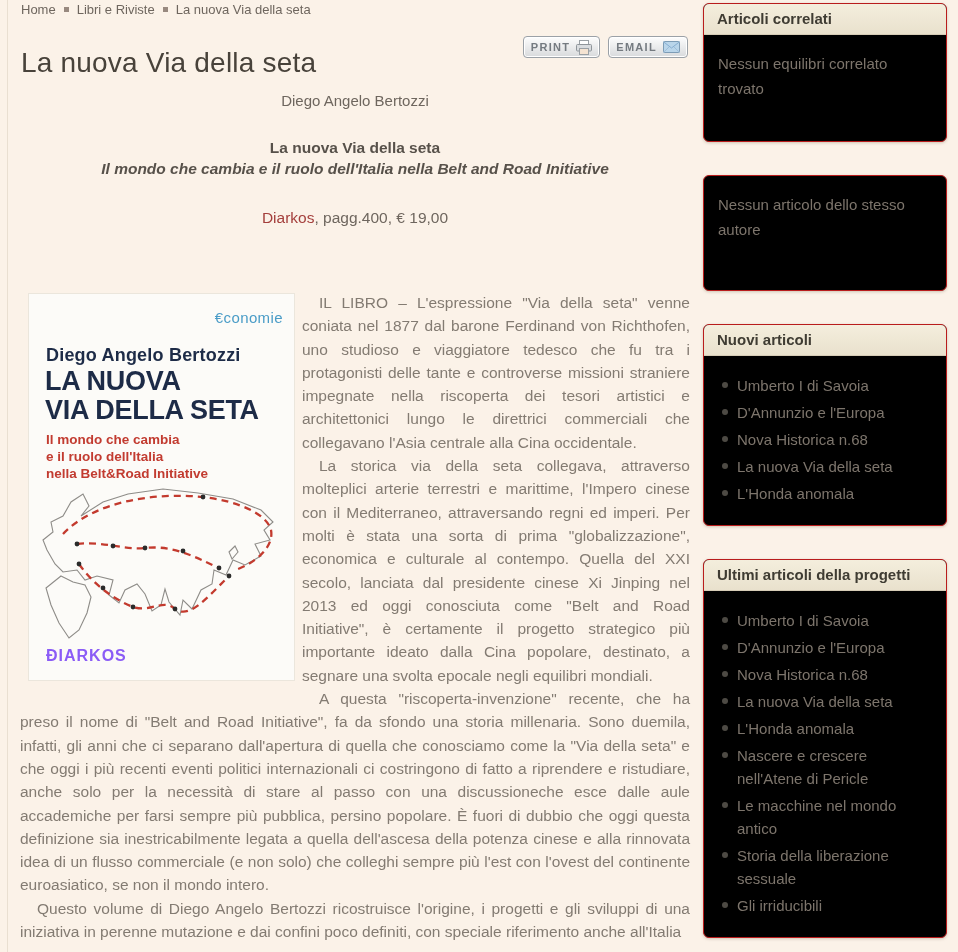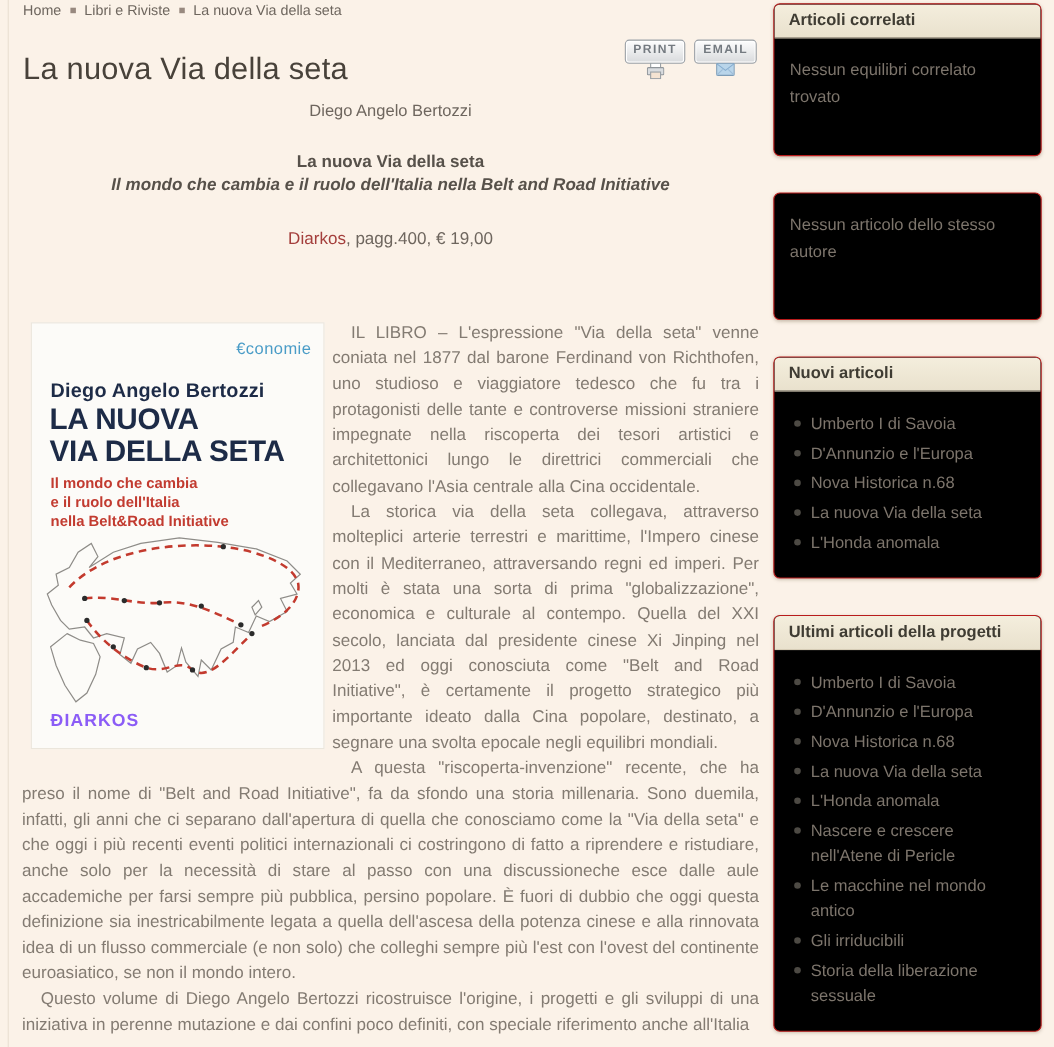--- a/index.html
+++ b/index.html
@@ -18,21 +18,21 @@
   .crumb-sep{display:inline-block;width:5px;height:5px;background:#98897f;margin:0 8px 2px 8px;vertical-align:middle;}
 
   .page-title{position:absolute;left:1px;top:28px;font-size:28px;font-weight:400;color:#48423a;letter-spacing:0.2px;}
 
   .action-buttons{position:absolute;right:2px;top:36px;display:flex;gap:8px;}
   .btn{
     display:inline-flex;align-items:center;gap:6px;height:16px;
     padding:2px 7px;border:1px solid #9ba1a7;border-radius:4px;
     background:linear-gradient(#fdfdfd,#d8dadc);
     box-shadow:inset 0 0 0 1px #ffffff;
-    font-size:11px;font-weight:bold;letter-spacing:1.3px;color:#747a80;cursor:pointer;flex-direction:column;
+    font-size:11px;font-weight:bold;letter-spacing:1.3px;color:#747a80;cursor:pointer;
   }
   .btn svg{display:block;}
 
   .meta{position:absolute;left:0;top:92px;width:670px;text-align:center;}
   .meta-author{font-size:15px;color:#6e665e;}
   .meta-title{margin-top:30px;font-size:15.5px;font-weight:bold;color:#57514a;}
   .meta-subtitle{margin-top:3px;font-size:15.5px;font-weight:bold;font-style:italic;color:#57514a;}
   .meta-price{margin-top:31px;font-size:15.5px;color:#6e665e;}
   .meta-price .pub{color:#a43f3c;cursor:pointer;}
 
@@ -198,20 +198,20 @@
     <div class="box-header">Ultimi articoli della progetti</div>
     <div class="box-body">
       <ul class="box-list">
         <li>Umberto I di Savoia</li>
         <li>D'Annunzio e l'Europa</li>
         <li>Nova Historica n.68</li>
         <li>La nuova Via della seta</li>
         <li>L'Honda anomala</li>
         <li>Nascere e crescere nell'Atene di Pericle</li>
         <li>Le macchine nel mondo antico</li>
+        <li>Storia della liberazione sessuale</li>
         <li>Gli irriducibili</li>
-        <li>Storia della liberazione sessuale</li>
 
       </ul>
     </div>
   </div>
 
 </div>
 
 </body></html>

